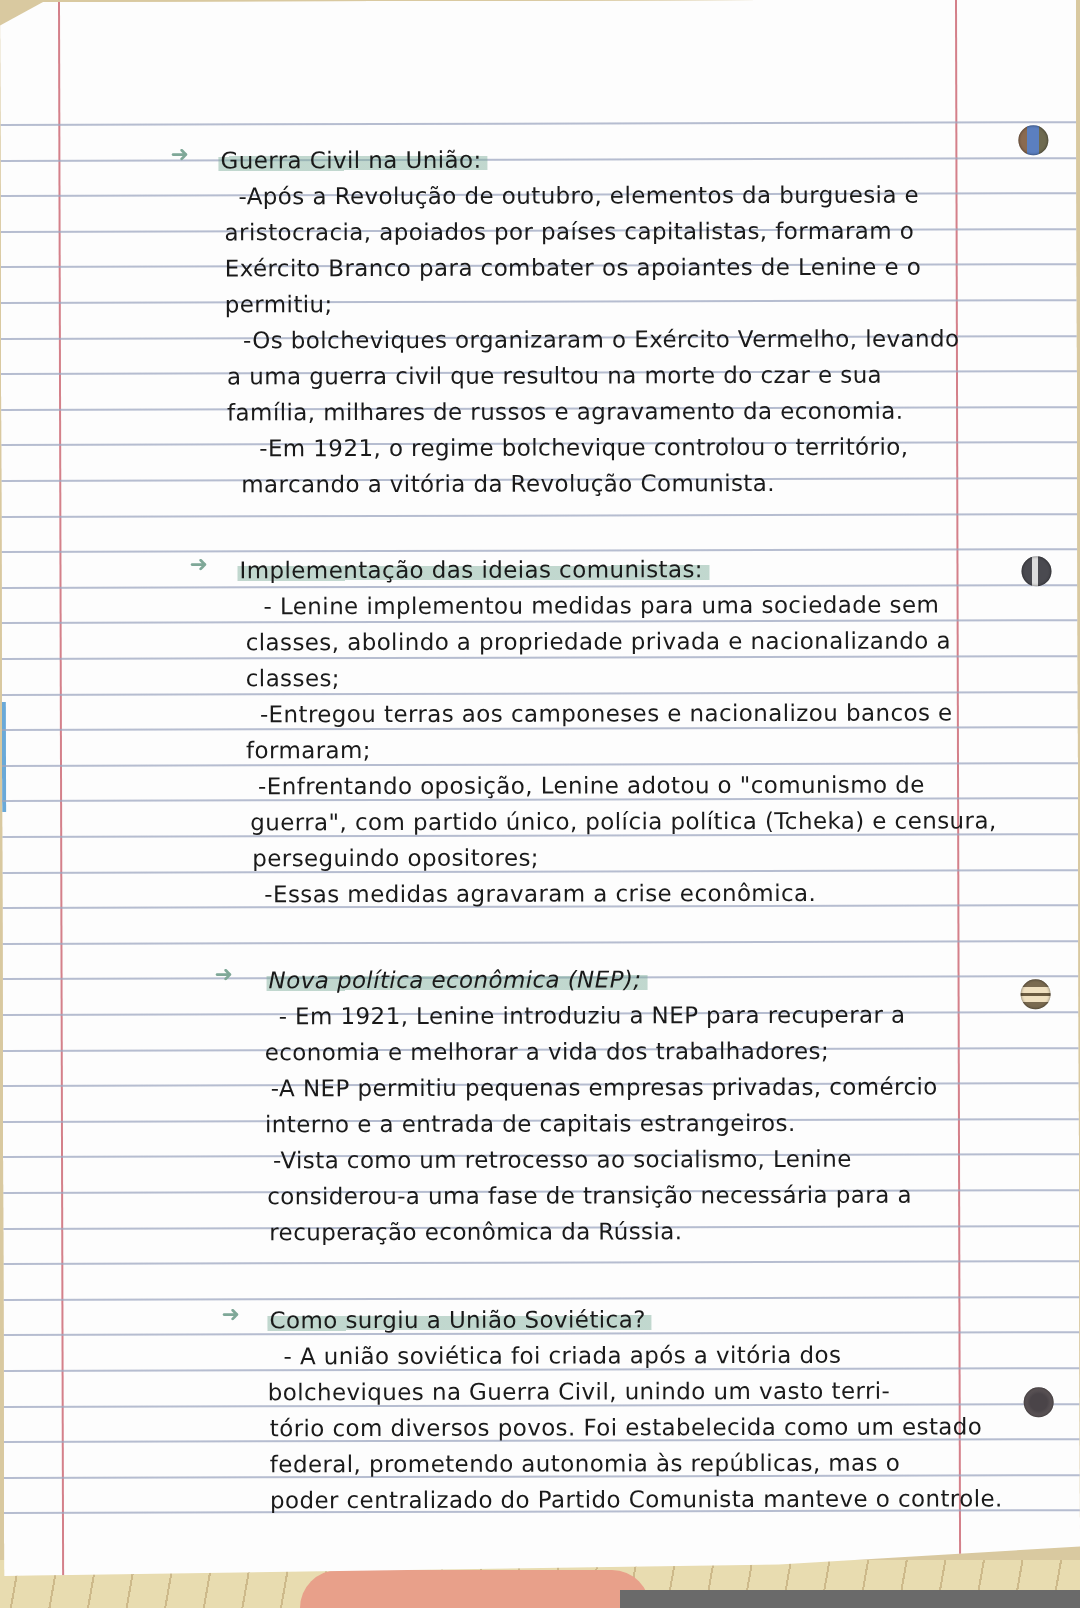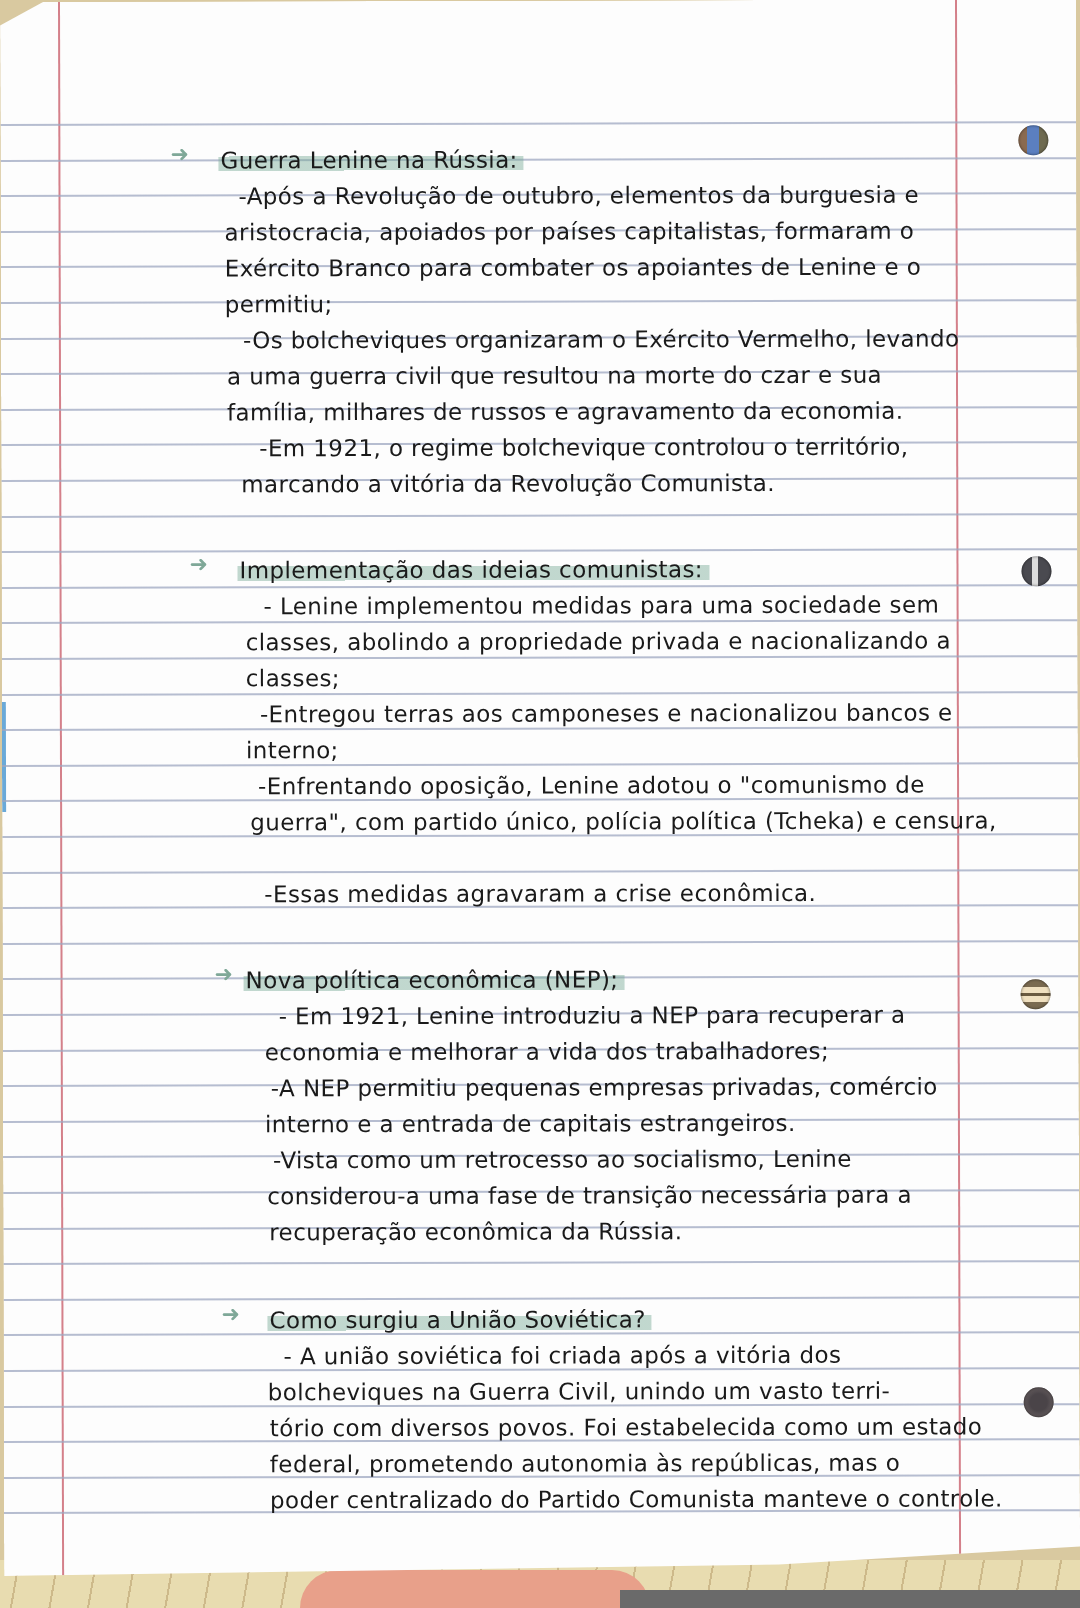--- a/index.html
+++ b/index.html
@@ -114,44 +114,45 @@
     </div>
 
   <div class="hole h1"></div>
   <div class="hole h2"></div>
   <div class="hole h3"></div>
   <div class="hole h4"></div>
 
   <div class="notes">
 
     <span class="arrow" style="left:170px;top:140px;">➜</span>
-    <div class="line heading" style="left:218px;top:146px;"><span class="hl">Guerra Lenine na Rússia:</span></div>
+    <div class="line heading" style="left:218px;top:146px;"><span class="hl">Guerra Civil na União:</span></div>
     <div class="line" style="left:238px;top:182px;">-Após a Revolução de outubro, elementos da burguesia e</div>
     <div class="line" style="left:224px;top:218px;">aristocracia, apoiados por países capitalistas, formaram o</div>
     <div class="line" style="left:224px;top:254px;">Exército Branco para combater os apoiantes de Lenine e o</div>
     <div class="line" style="left:224px;top:290px;">permitiu;</div>
     <div class="line" style="left:242px;top:326px;">-Os bolcheviques organizaram o Exército Vermelho, levando</div>
     <div class="line" style="left:226px;top:362px;">a uma guerra civil que resultou na morte do czar e sua</div>
     <div class="line" style="left:226px;top:398px;">família, milhares de russos e agravamento da economia.</div>
     <div class="line" style="left:258px;top:434px;">-Em 1921, o regime bolchevique controlou o território,</div>
     <div class="line" style="left:240px;top:470px;">marcando a vitória da Revolução Comunista.</div>
 
     <span class="arrow" style="left:188px;top:550px;">➜</span>
     <div class="line heading" style="left:236px;top:556px;"><span class="hl">Implementação das ideias comunistas:</span></div>
     <div class="line" style="left:262px;top:592px;">- Lenine implementou medidas para uma sociedade sem</div>
     <div class="line" style="left:244px;top:628px;">classes, abolindo a propriedade privada e nacionalizando a</div>
     <div class="line" style="left:244px;top:664px;">classes;</div>
     <div class="line" style="left:258px;top:700px;">-Entregou terras aos camponeses e nacionalizou bancos e</div>
-    <div class="line" style="left:244px;top:736px;">interno;</div>
+    <div class="line" style="left:244px;top:736px;">formaram;</div>
     <div class="line" style="left:256px;top:772px;">-Enfrentando oposição, Lenine adotou o "comunismo de</div>
     <div class="line" style="left:248px;top:808px;">guerra", com partido único, polícia política (Tcheka) e censura,</div>
+    <div class="line" style="left:250px;top:844px;">perseguindo opositores;</div>
     <div class="line" style="left:262px;top:880px;">-Essas medidas agravaram a crise econômica.</div>
 
     <span class="arrow" style="left:212px;top:960px;">➜</span>
-    <div class="line heading" style="left:241px;top:966px;"><span class="hl">Nova política econômica (NEP);</span></div>
+    <div class="line heading" style="left:264px;top:966px;font-style:italic;"><span class="hl">Nova política econômica (NEP);</span></div>
     <div class="line" style="left:276px;top:1002px;">- Em 1921, Lenine introduziu a NEP para recuperar a</div>
     <div class="line" style="left:262px;top:1038px;">economia e melhorar a vida dos trabalhadores;</div>
     <div class="line" style="left:268px;top:1074px;">-A NEP permitiu pequenas empresas privadas, comércio</div>
     <div class="line" style="left:262px;top:1110px;">interno e a entrada de capitais estrangeiros.</div>
     <div class="line" style="left:270px;top:1146px;">-Vista como um retrocesso ao socialismo, Lenine</div>
     <div class="line" style="left:264px;top:1182px;">considerou-a uma fase de transição necessária para a</div>
     <div class="line" style="left:266px;top:1218px;">recuperação econômica da Rússia.</div>
 
     <span class="arrow" style="left:218px;top:1300px;">➜</span>
     <div class="line heading" style="left:264px;top:1306px;"><span class="hl">Como surgiu a União Soviética?</span></div>

